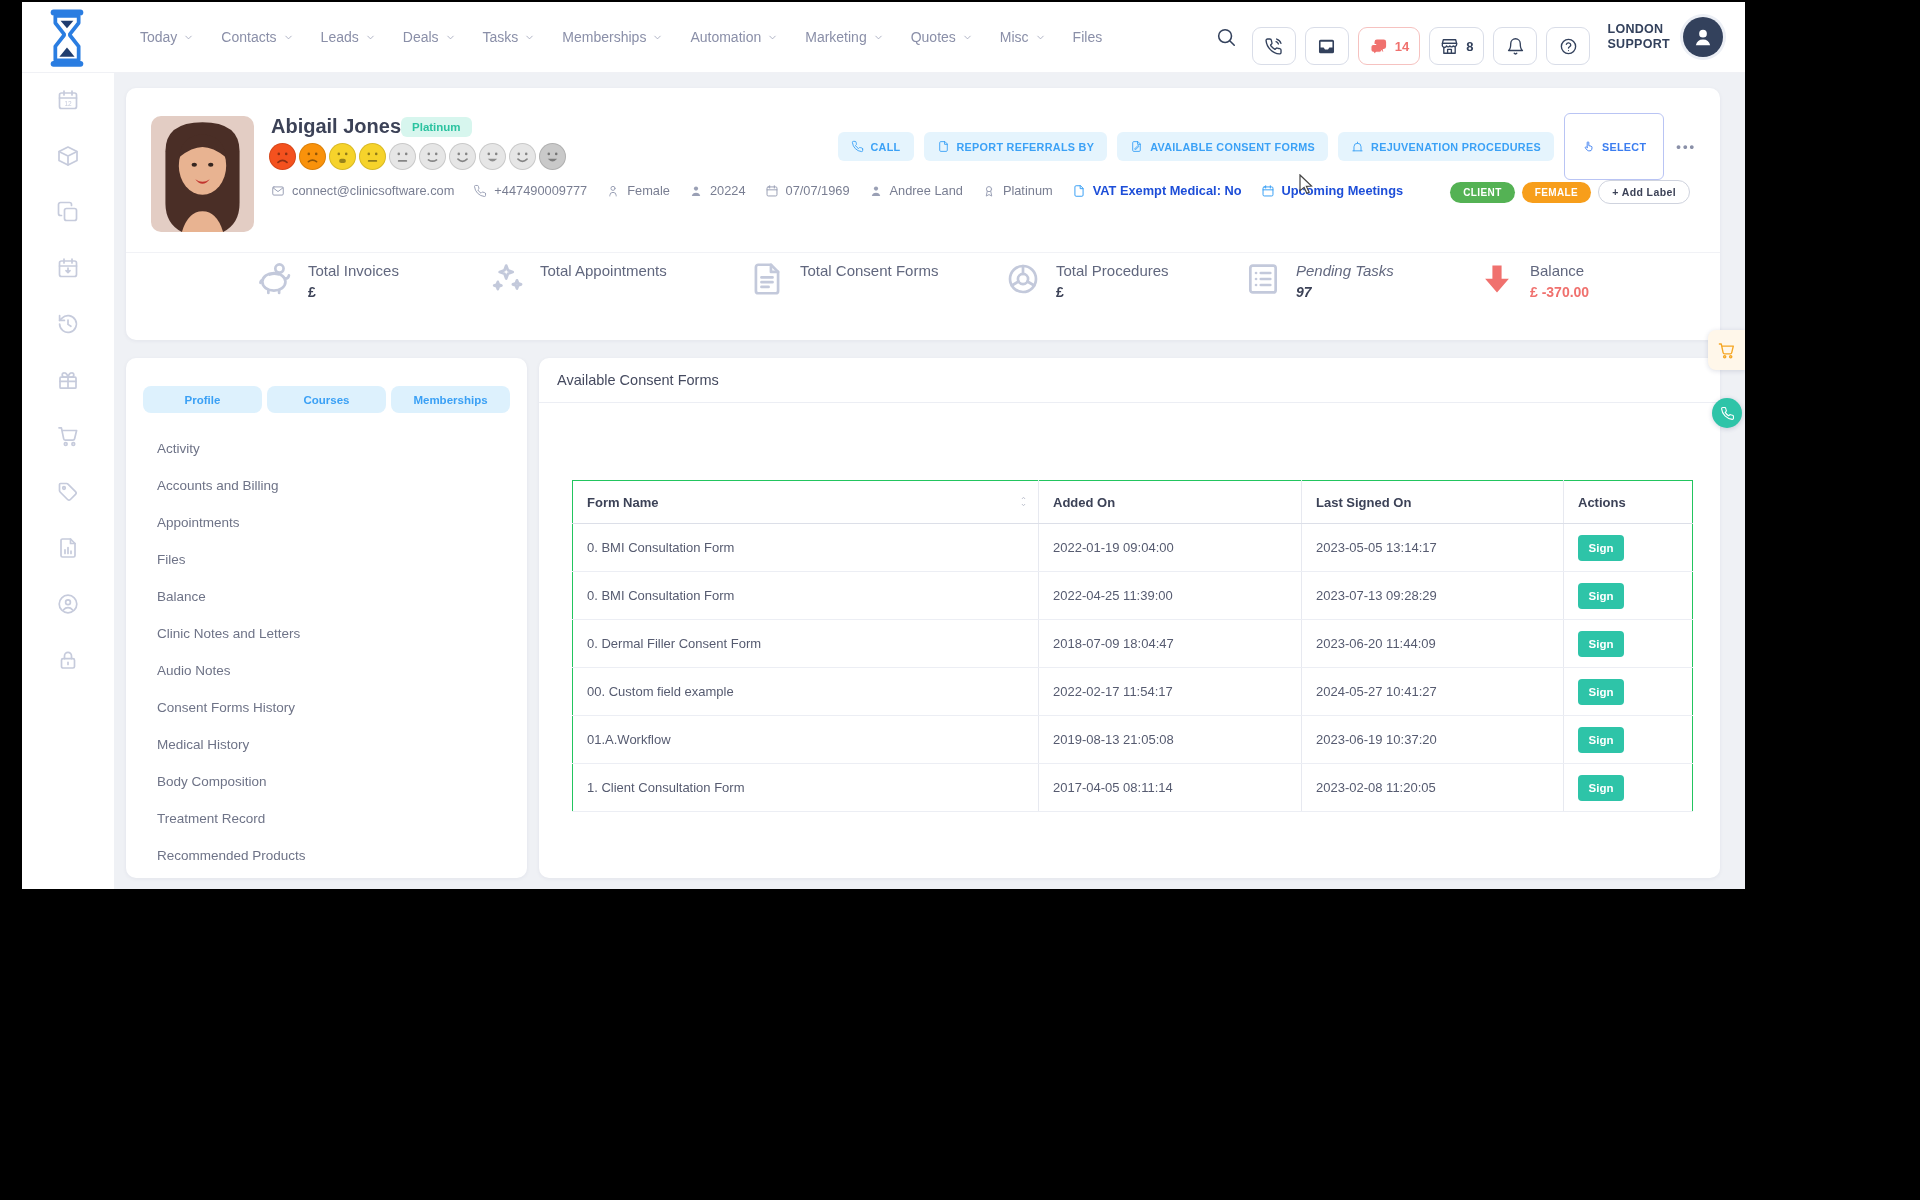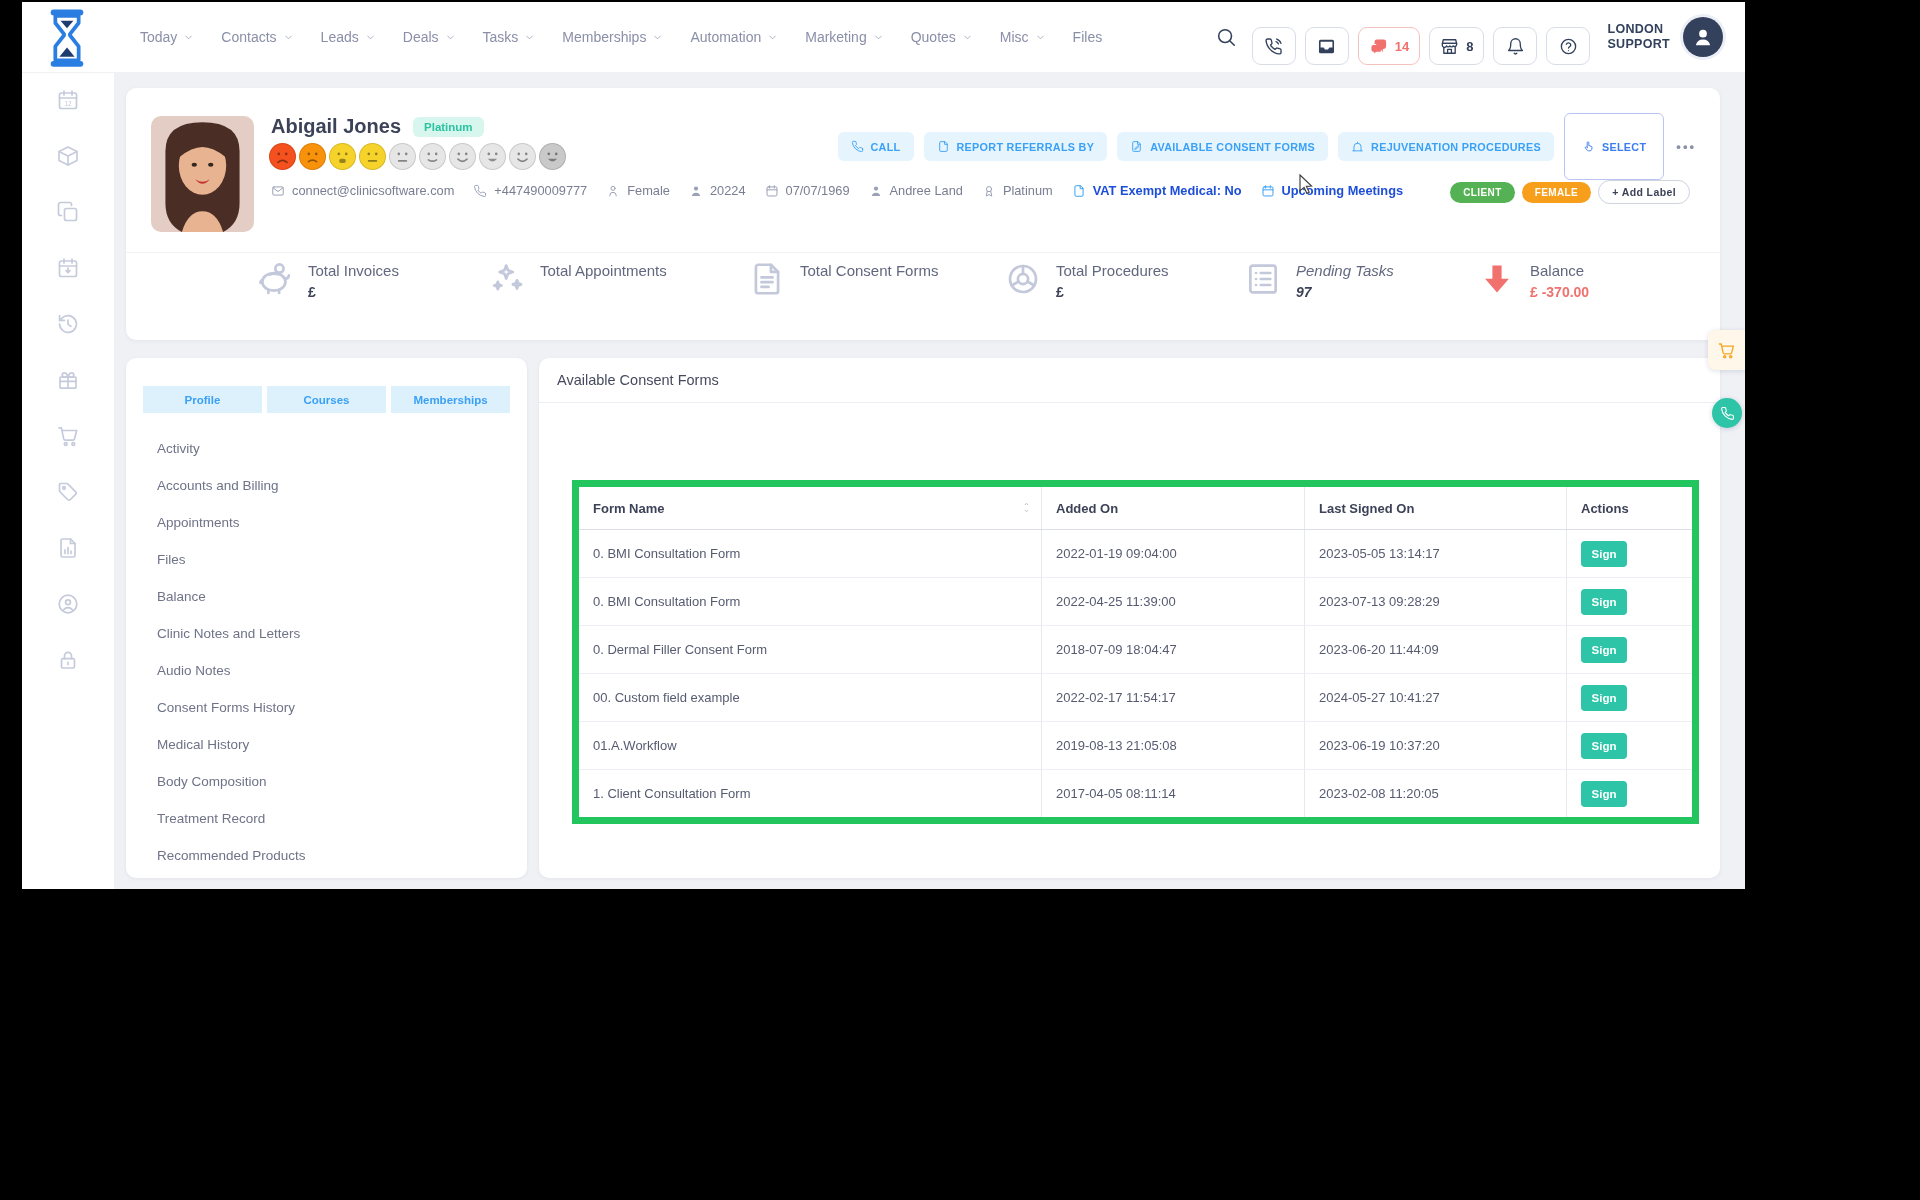--- a/index.html
+++ b/index.html
@@ -25,21 +25,21 @@
   .sidebar{position:absolute;left:0;top:70px;width:92px;bottom:0;background:#fff;z-index:10;}
   .side-item{height:56px;display:flex;align-items:center;justify-content:center;color:#c6cbdc;cursor:pointer;}
   .side-item svg{width:24px;height:24px;}
   
   .card{position:absolute;background:#fff;border-radius:10px;box-shadow:0 1px 4px rgba(30,40,90,.06);}
   .header-card{left:104px;top:86px;width:1594px;height:252px;}
   .left-card{left:104px;top:356px;width:401px;height:520px;overflow:hidden;}
   .table-card{left:517px;top:356px;width:1181px;height:520px;overflow:hidden;}
   
   .photo{position:absolute;left:25px;top:28px;width:103px;height:116px;border-radius:10px;overflow:hidden;}
-  .name-row{position:absolute;left:145px;top:27px;display:flex;align-items:center;gap:12px;}
+  .name-row{position:absolute;left:145px;top:27px;display:flex;align-items:center;}
   .client-name{font-size:20px;font-weight:700;color:#3c4257;margin:0;}
   .tier-badge{background:#d7f6ee;color:#2bc3a0;font-size:11.5px;font-weight:700;padding:4px 11px;border-radius:6px;}
   .emojis{position:absolute;left:143px;top:55px;display:flex;gap:3px;}
   .face{width:27px;height:27px;border-radius:50%;box-shadow:inset 0 0 0 1px rgba(0,0,0,.12);cursor:pointer;}
   .face svg{width:27px;height:27px;display:block;}
   .contact-row{position:absolute;left:145px;top:95px;width:1210px;display:flex;align-items:center;gap:19px;flex-wrap:nowrap;}
   .c-item{display:flex;align-items:center;gap:7px;color:#7b descendants;}
   .c-item{color:#797e92;font-size:12.8px;white-space:nowrap;}
   .c-item svg{width:14px;height:14px;color:#9aa0b5;}
   .c-item.link{color:#1d4ed8;font-weight:600;}
@@ -57,37 +57,37 @@
   .act.plain{background:transparent;color:#8a90a8;font-size:13px;font-weight:800;letter-spacing:2px;padding:8px 2px;}
   .stats-divider{position:absolute;left:0;right:0;top:164px;border-top:1px solid #f1f2f6;}
   .stat{position:absolute;top:172px;display:flex;align-items:flex-start;gap:14px;}
   .stat svg{width:38px;height:38px;color:#c3c9db;flex:none;}
   .stat .neg-icon{color:#f0716e;}
   .stat-label{font-size:15px;color:#61677e;padding-top:2px;}
   .stat-value{font-size:14px;font-weight:700;color:#3c4257;margin-top:5px;}
   .stat-value.neg{color:#f0716e;}
   
   .tabs{position:absolute;left:17px;top:28px;display:flex;gap:5px;}
-  .tab{width:119px;height:27px;border:none;border-radius:0;background:#ddf1fd;color:#3aa0f5;
+  .tab{width:119px;height:27px;border:none;border-radius:8px;background:#ddf1fd;color:#3aa0f5;
     font-family:inherit;font-size:11.5px;font-weight:600;cursor:pointer;}
   .pmenu{position:absolute;left:31px;top:80px;margin:0;padding:0;list-style:none;}
   .pmenu li{font-size:13.5px;color:#6e7387;margin-bottom:15px;line-height:22px;cursor:pointer;white-space:nowrap;}
   
   .tc-title{position:absolute;left:18px;top:14px;margin:0;font-size:14.5px;font-weight:500;color:#454a5f;}
   .tc-divider{position:absolute;left:0;right:0;top:44px;border-top:1px solid #eceef4;}
   .tc-controls{position:absolute;left:33px;right:28px;top:68px;height:34px;}
   .show-group{position:absolute;left:0;top:0;display:flex;align-items:center;gap:10px;font-size:13px;color:#565b70;}
   .entries-select{display:flex;align-items:center;justify-content:center;gap:5px;width:52px;height:30px;
     border:1px solid #d9dde8;border-radius:4px;font-size:12.5px;color:#3c4257;cursor:pointer;background:#fff;}
   .entries-select svg{width:11px;height:11px;color:#555a6e;}
   .search-group{position:absolute;right:0;top:0;display:flex;align-items:center;gap:8px;font-size:13px;color:#565b70;}
   .search-group input{width:150px;height:28px;border:1px solid #d9dde8;border-radius:3px;background:#fff;outline:none;
     font-family:inherit;font-size:13px;padding:0 8px;color:#3c4257;}
   .ctable{position:absolute;left:33px;top:122px;width:1120px;border-collapse:collapse;table-layout:fixed;
-    border:7px solid #22c55e;background:#fff;}
+    border:1px solid #22c55e;background:#fff;}
   .ctable th{height:42px;text-align:left;padding:0 14px;font-size:13px;font-weight:600;color:#3c4257;
     border-bottom:1px solid #dcdfe8;border-right:1px solid #e7e9f0;position:relative;}
   .ctable td{height:47px;padding:0 14px;font-size:13px;color:#565b70;border-bottom:1px solid #eceef4;
     border-right:1px solid #e7e9f0;white-space:nowrap;overflow:hidden;}
   .ctable th:last-child,.ctable td:last-child{border-right:none;}
   .sort-ic{position:absolute;right:8px;top:14px;width:13px;height:13px;color:#b8bcca;}
   .sign-btn{width:46px;height:26px;border:none;border-radius:4px;background:#2ec4a8;color:#fff;
     font-family:inherit;font-size:11.5px;font-weight:700;cursor:pointer;}
   
   .float-cart{position:absolute;left:1686px;top:328px;width:37px;height:40px;background:#fff7ea;border-radius:8px 0 0 8px;

